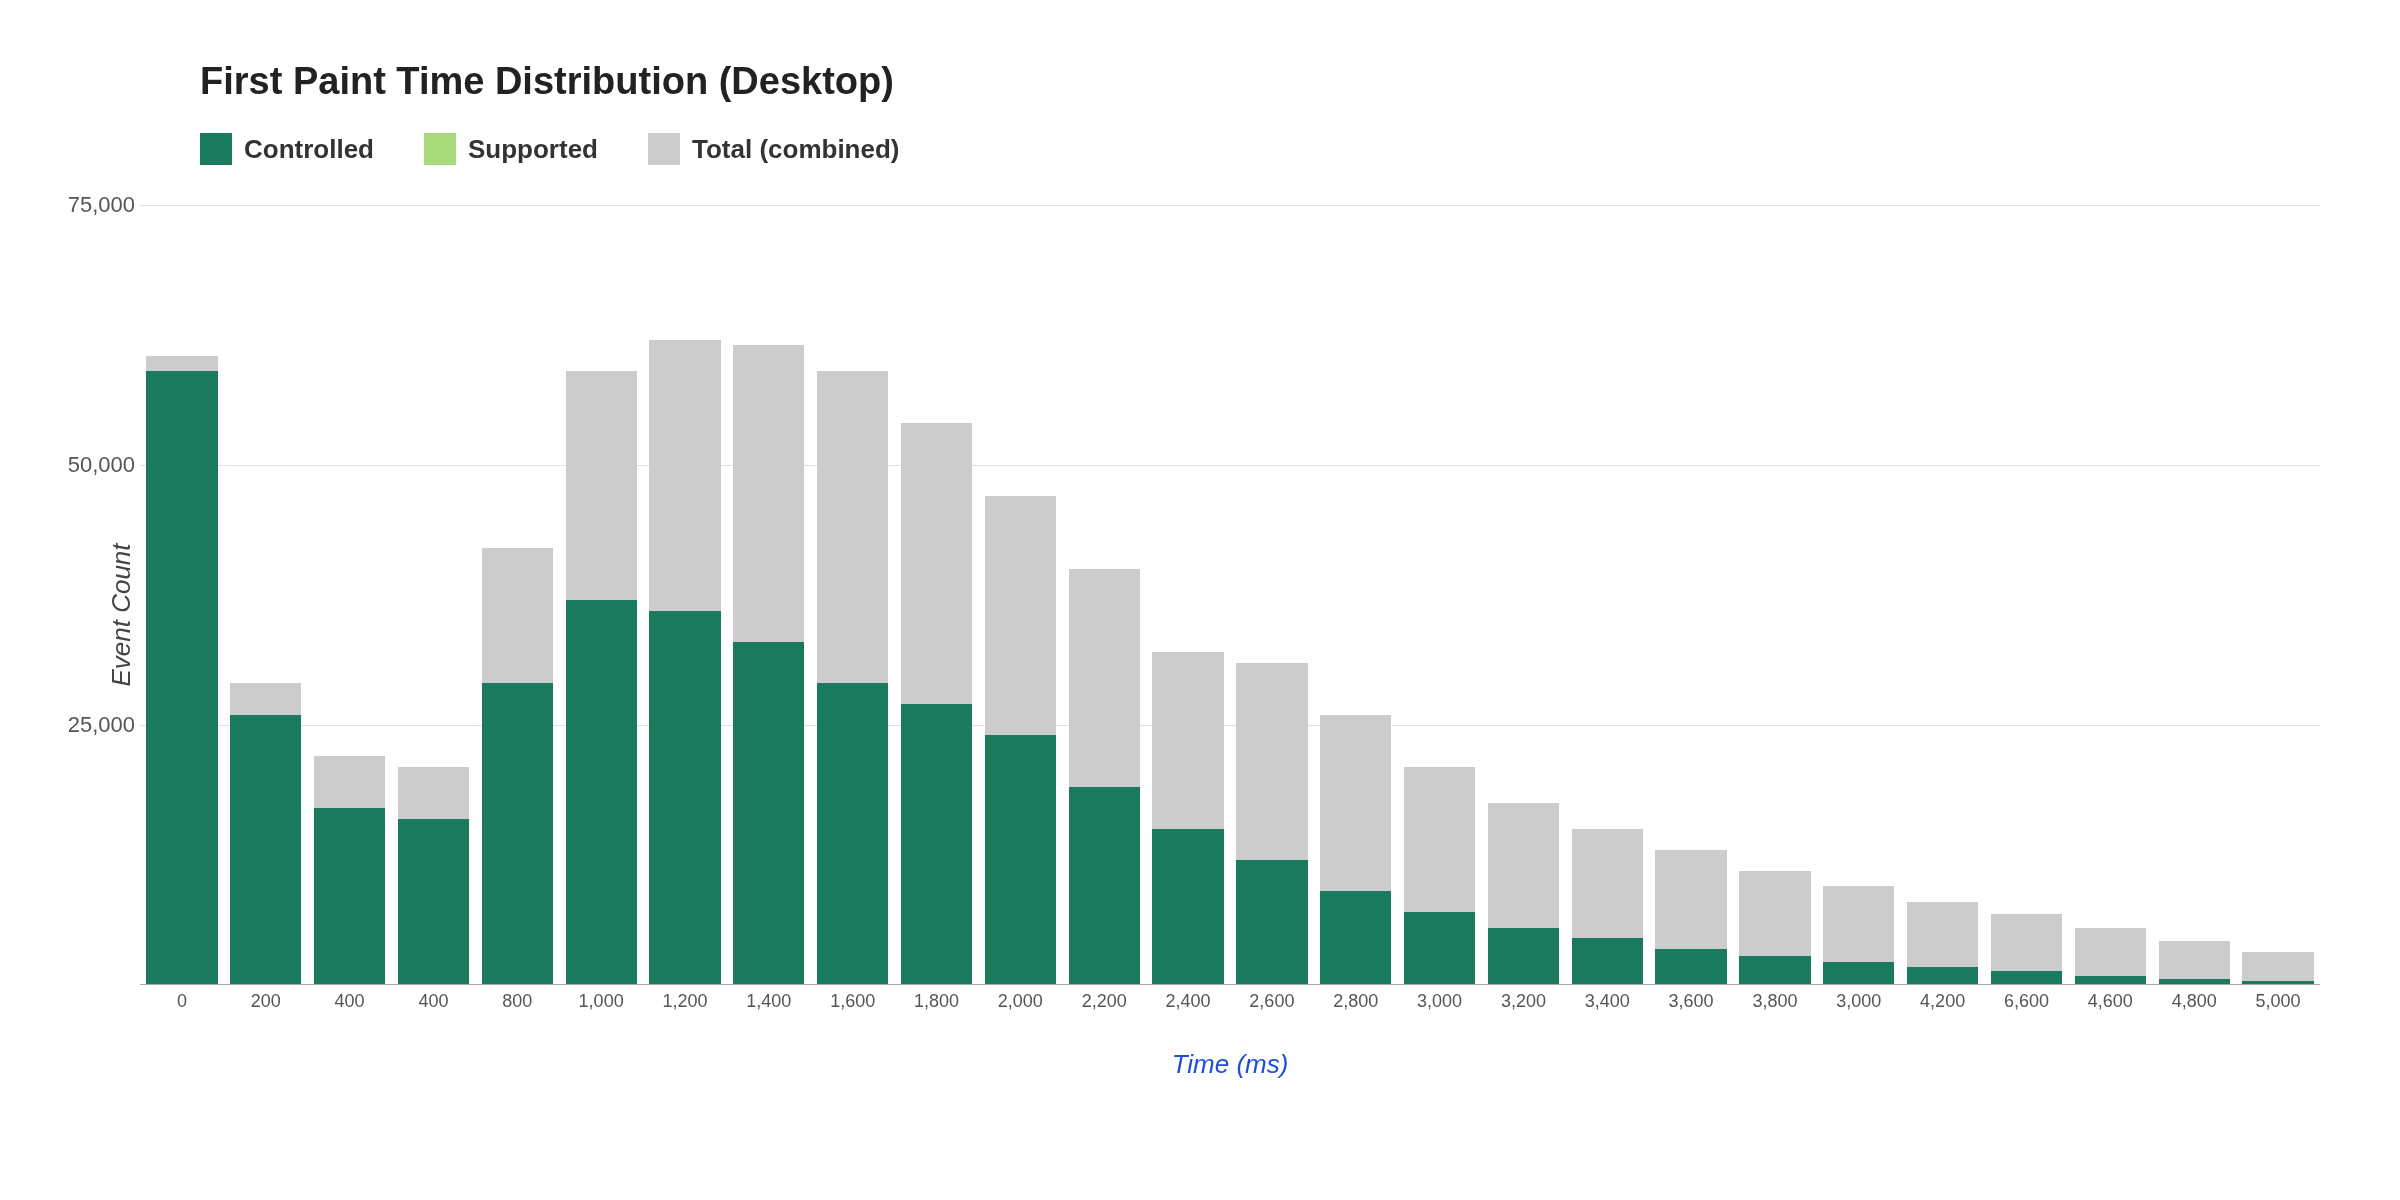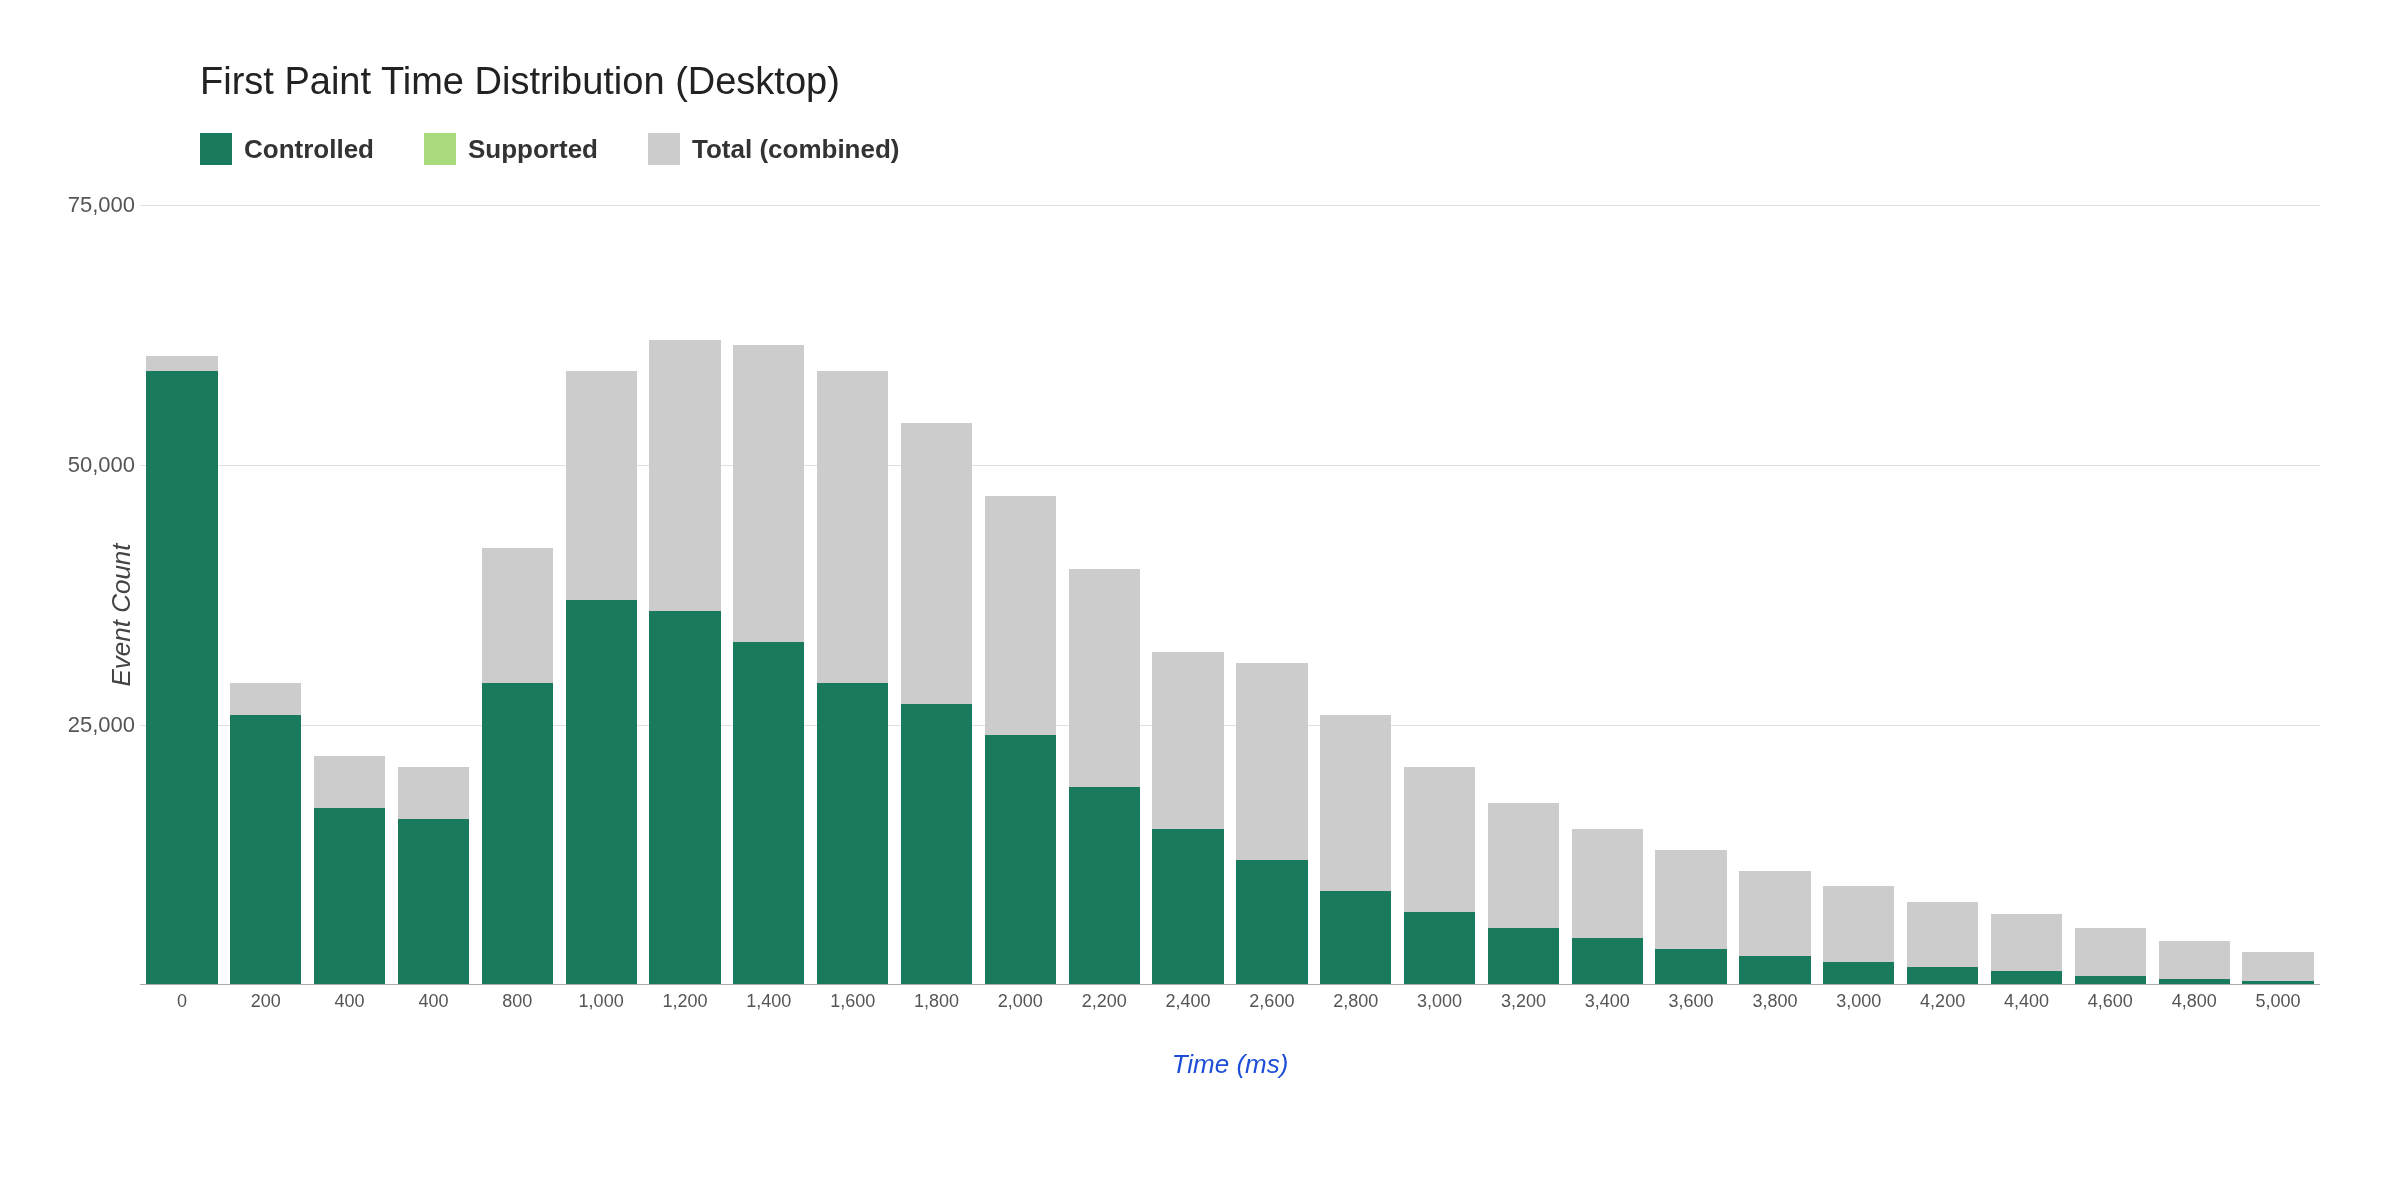--- a/index.html
+++ b/index.html
@@ -11,21 +11,21 @@
       overflow: hidden;
     }
     .chart-container {
       width: 2400px;
       height: 1200px;
       padding: 60px 80px 100px 140px;
       position: relative;
     }
     .chart-title {
       font-size: 38px;
-      font-weight: normal;
+      font-weight: bold;
       color: #222;
       margin-bottom: 30px;
       margin-left: 60px;
     }
     .legend {
       display: flex;
       align-items: center;
       gap: 50px;
       margin-bottom: 40px;
       margin-left: 60px;
@@ -314,21 +314,21 @@
           <div class="x-tick">2,400</div>
           <div class="x-tick">2,600</div>
           <div class="x-tick">2,800</div>
           <div class="x-tick">3,000</div>
           <div class="x-tick">3,200</div>
           <div class="x-tick">3,400</div>
           <div class="x-tick">3,600</div>
           <div class="x-tick">3,800</div>
           <div class="x-tick">3,000</div>
           <div class="x-tick">4,200</div>
-          <div class="x-tick">4,400</div>
+          <div class="x-tick">6,600</div>
           <div class="x-tick">4,600</div>
           <div class="x-tick">4,800</div>
           <div class="x-tick">5,000</div>
         </div>
 
       <div class="x-label">Time (ms)</div>
     </div>
   </div>
 </div>
 

